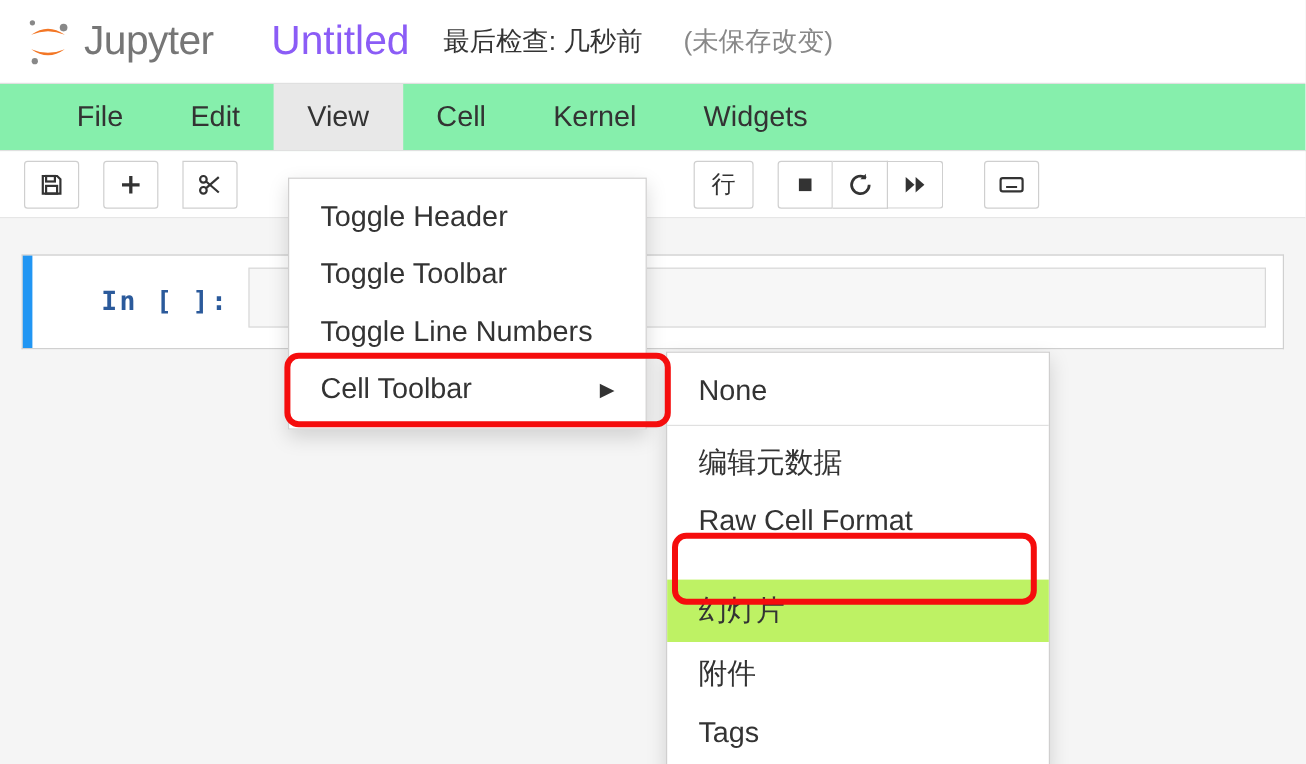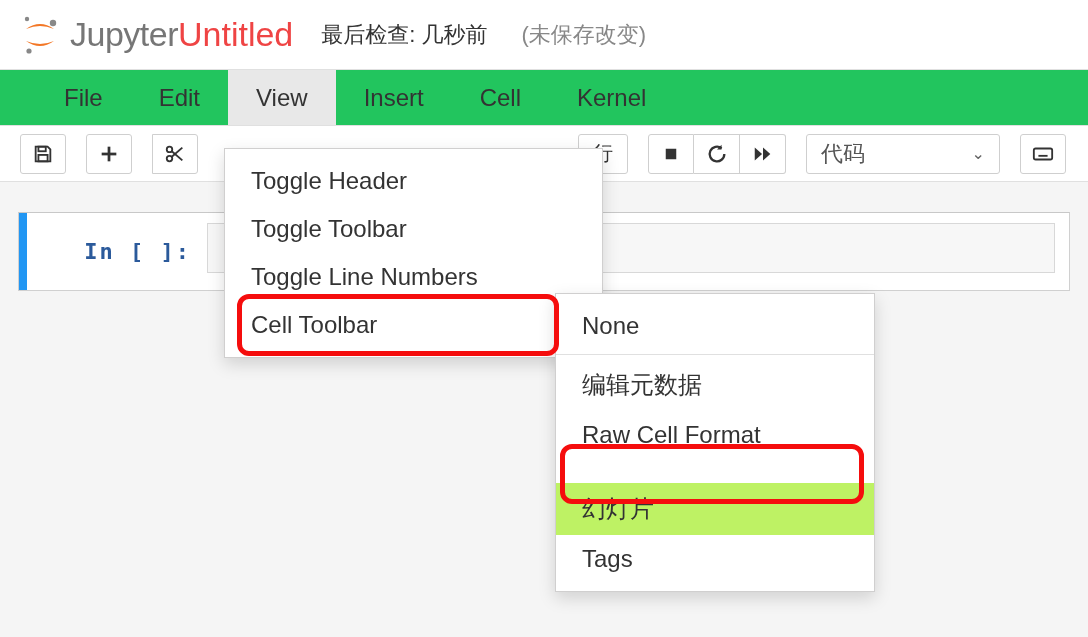--- a/index.html
+++ b/index.html
@@ -31,38 +31,39 @@
   width: 40px;
   height: 40px;
 }
 .logo-text {
   font-size: 34px;
   color: #767676;
   letter-spacing: -0.5px;
   font-weight: 400;
 }
 .nb-title {
+  margin-left: 48px;
   font-size: 34px;
-  color: #ef4444;
+  color: #8b5cf6;
   font-weight: 400;
 }
 .checkpoint {
   margin-left: 28px;
   font-size: 22px;
   color: #333;
 }
 .autosave {
   margin-left: 34px;
   font-size: 22px;
   color: #888;
 }
 
 
 .menubar {
-  background: #22c55e;
+  background: #86efac;
   height: 56px;
   display: flex;
   align-items: stretch;
   padding: 0 36px;
   border-bottom: 1px solid #e0e0e0;
   gap: 0;
 }
 .menu-item {
   display: flex;
   align-items: center;
@@ -80,22 +81,22 @@
 .dropdown {
   position: absolute;
   background: #fff;
   border: 1px solid #d0cfcf;
   box-shadow: 0 6px 16px rgba(0,0,0,0.15);
   padding: 8px 0;
   z-index: 100;
 }
 .view-dropdown {
   top: 148px;
-  left: 224px;
-  width: 379px;
+  left: 240px;
+  width: 299px;
 }
 .submenu-dropdown {
   top: 293px;
   left: 555px;
   width: 320px;
 }
 .drop-item {
   display: flex;
   align-items: center;
   justify-content: space-between;
@@ -232,23 +233,23 @@
   </div>
   <span class="nb-title">Untitled</span>
   <span class="checkpoint">最后检查: 几秒前</span>
   <span class="autosave">(未保存改变)</span>
 </div>
 
 <div class="menubar">
   <div class="menu-item">File</div>
   <div class="menu-item">Edit</div>
   <div class="menu-item active">View</div>
-  <div class="menu-item">Insert</div>
   <div class="menu-item">Cell</div>
   <div class="menu-item">Kernel</div>
+  <div class="menu-item">Widgets</div>
 </div>
 
 <div class="toolbar">
   <div class="tb-btn solo">
     <svg class="icon" viewBox="0 0 24 24" fill="none" stroke="#333" stroke-width="2">
         <path d="M4 4h13l3 3v13H4z"></path>
         <rect x="7" y="4" width="8" height="5"></rect>
         <rect x="7" y="13" width="10" height="7"></rect>
       </svg>
   </div>
@@ -288,24 +289,20 @@
         </svg>
     </div>
     <div class="tb-btn">
       <svg class="icon" viewBox="0 0 24 24" fill="#333">
           <polygon points="3,5 11,12 3,19"></polygon>
           <polygon points="12,5 20,12 12,19"></polygon>
         </svg>
     </div>
   </div>
   <div class="tb-gap"></div>
-  <div class="cell-type">
-    <span>代码</span>
-    <span class="chev">⌄</span>
-  </div>
   <div class="tb-gap"></div>
   <div class="tb-btn solo">
     <svg class="icon" viewBox="0 0 24 24" fill="none" stroke="#333" stroke-width="2">
         <rect x="2" y="6" width="20" height="12" rx="2"></rect>
         <line x1="6" y1="10" x2="6" y2="10"></line>
         <line x1="10" y1="10" x2="10" y2="10"></line>
         <line x1="14" y1="10" x2="14" y2="10"></line>
         <line x1="18" y1="10" x2="18" y2="10"></line>
         <line x1="7" y1="14" x2="17" y2="14"></line>
       </svg>
@@ -346,18 +343,21 @@
   <div class="drop-item">
     <span>编辑元数据</span>
   </div>
   <div class="drop-item">
     <span>Raw Cell Format</span>
   </div>
   <div class="drop-item hover">
     <span>幻灯片</span>
   </div>
   <div class="drop-item">
+    <span>附件</span>
+  </div>
+  <div class="drop-item">
     <span>Tags</span>
   </div>
 </div>
 
 <div class="red-outline red-cell-toolbar"></div>
 <div class="red-outline red-slideshow"></div>
 
 </body></html>

